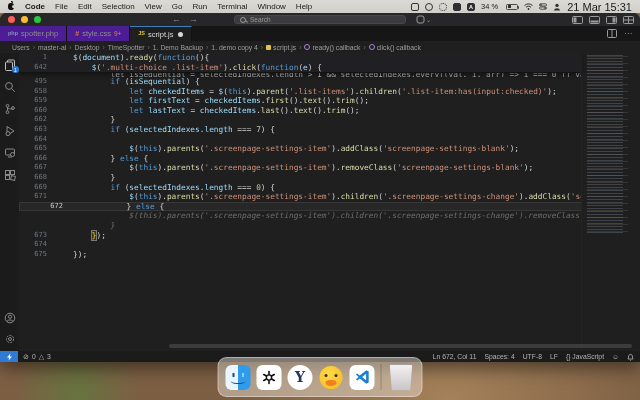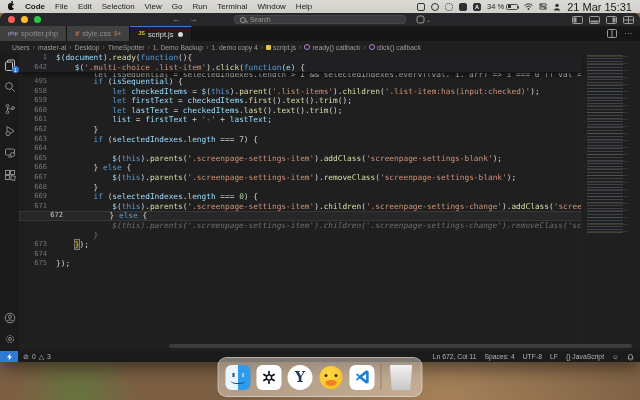--- a/index.html
+++ b/index.html
@@ -15,41 +15,41 @@
   .apple{width:6px;height:7px;background:#111;border-radius:45% 45% 48% 48%;position:relative;margin-right:6px;flex:0 0 auto;}
   .apple::after{content:"";position:absolute;right:-1px;top:1.5px;width:3px;height:3px;background:#d7d5d0;border-radius:50%;}
   .apple::before{content:"";position:absolute;left:2.5px;top:-2px;width:2px;height:2px;background:#111;border-radius:0 70% 0 70%;}
   .mitem{padding:0 5px;white-space:nowrap;}
   .mitem.bold{font-weight:bold;}
   .mb-right{margin-left:auto;display:flex;align-items:center;gap:6px;}
   .mbi{width:8px;height:8px;border:1px solid #333;border-radius:2px;box-sizing:border-box;}
   .mbi.round{border-radius:50%;}
   .mbi.fill{background:#2f2f33;border-color:#2f2f33;color:#fff;font-size:5.5px;font-weight:bold;
     display:flex;align-items:center;justify-content:center;}
-  .battwrap{display:flex;align-items:center;gap:2px;font-size:7.5px;}
+  .battwrap{display:flex;align-items:center;gap:8px;font-size:7.5px;}
   .batt{width:12px;height:6px;border:1px solid #4a4a4a;border-radius:1.5px;position:relative;padding:0.5px;box-sizing:border-box;}
   .batt::after{content:"";position:absolute;right:-2px;top:1.5px;width:1.5px;height:3px;background:#4a4a4a;border-radius:0 1px 1px 0;}
   .batt i{display:block;height:100%;width:34%;background:#2f2f2f;}
   .clock{font-size:11px;white-space:nowrap;}
   
   .window{position:absolute;top:13px;left:0;right:0;height:349px;display:flex;flex-direction:column;
     background:#1f1f1f;border-radius:7px 7px 0 0;overflow:hidden;box-shadow:0 6px 18px rgba(0,0,0,.5);z-index:20;}
   .titlebar{height:13px;background:#27272a;position:relative;display:flex;align-items:center;flex:0 0 auto;}
   .tl{width:7px;height:7px;border-radius:50%;margin-left:6px;}
   .tl.red{background:#ff5f57;margin-left:8px;}.tl.yellow{background:#febc2e;}.tl.green{background:#28c840;}
   .navarrows{position:absolute;left:172px;display:flex;gap:8px;color:#8a8a8a;font-size:9px;line-height:13px;}
   .cmdcenter{position:absolute;left:50%;top:2px;transform:translateX(-50%);width:172px;height:9px;background:#3b3b3d;
     border:1px solid #47474a;border-radius:3px;display:flex;align-items:center;gap:4px;padding-left:5px;box-sizing:border-box;color:#9b9b9b;font-size:6.5px;}
   .mag{width:4px;height:4px;border:1px solid #9b9b9b;border-radius:50%;position:relative;flex:0 0 auto;}
   .mag::after{content:"";position:absolute;width:3px;height:1px;background:#9b9b9b;right:-2.5px;bottom:-0.5px;transform:rotate(40deg);}
   .profbox{position:absolute;left:50%;margin-left:96px;top:2px;display:flex;align-items:center;gap:1px;color:#9b9b9b;font-size:6px;}
   .tb-right{position:absolute;right:6px;top:2.5px;display:flex;gap:6px;align-items:center;}
   
   .tabbar{height:15px;background:#161617;display:flex;align-items:stretch;flex:0 0 auto;}
-  .tab{display:flex;align-items:center;gap:3px;padding:0 8px;font-size:7.5px;color:#8d8d8d;background:#404040;border-right:1px solid #121213;}
+  .tab{display:flex;align-items:center;gap:3px;padding:0 8px;font-size:7.5px;color:#8d8d8d;background:#4c1d95;border-right:1px solid #121213;}
   .tab.active{background:#1f1f1f;color:#dcdcdc;border-top:1px solid #3d7ebc;}
   .ticon{font-size:5.5px;font-weight:bold;line-height:1;}
   .ticon.php{color:#8892bf;}
   .ticon.css{color:#cc7a52;font-size:7px;}
   .ticon.js{color:#e2c543;}
   .badge9{color:#d18a55;font-size:6.5px;}
   .mdot{width:5px;height:5px;border-radius:50%;background:#d8d8d8;margin-left:2px;}
   .tab-actions{margin-left:auto;display:flex;align-items:center;gap:7px;padding-right:8px;color:#9a9a9a;}
   
   .breadcrumbs{height:12px;background:#1f1f1f;display:flex;align-items:center;gap:3px;padding-left:12px;font-size:6.8px;color:#9d9d9d;flex:0 0 auto;white-space:nowrap;}
@@ -62,21 +62,21 @@
   .activitybar{width:19px;background:#1b1b1c;display:flex;flex-direction:column;align-items:center;padding-top:5px;gap:9px;flex:0 0 auto;}
   .abi{position:relative;width:13px;height:13px;display:flex;align-items:center;justify-content:center;}
   .abadge{position:absolute;right:-3px;bottom:-2px;background:#2f7ad4;color:#fff;font-size:5px;min-width:7px;height:7px;border-radius:4px;display:flex;align-items:center;justify-content:center;}
   .ab-bottom{margin-top:auto;display:flex;flex-direction:column;gap:8px;padding-bottom:6px;}
   
   .editor{flex:1;position:relative;background:#1f1f1f;font-family:"DejaVu Sans Mono","Liberation Mono",monospace;font-size:7.8px;overflow:hidden;}
   .sticky{position:absolute;top:0;left:0;right:58px;background:#202022;box-shadow:0 3px 5px rgba(0,0,0,.45);z-index:3;}
   .code-lines{position:absolute;top:20px;left:0;right:58px;z-index:1;}
   .crow{display:flex;height:9.6px;line-height:9.6px;white-space:pre;align-items:center;}
   .lnum{width:28px;flex:0 0 auto;text-align:right;padding-right:9px;color:#6e7681;font-size:7px;}
-  .lcode{white-space:pre;color:#d4d4d4;}
+  .lcode{white-space:pre;color:#d4d4d4;margin-left:17px;}
   .crow.cur{background:rgba(255,255,255,.04);box-shadow:inset 0 0 0 1px rgba(255,255,255,.08);}
   .crow.cur .lnum{color:#c6c6c6;margin-left:16px;}
   .crow.clip{height:4px;overflow:hidden;opacity:.85;}
   .t-k{color:#569cd6;}.t-f{color:#dcdcaa;}.t-v{color:#9cdcfe;}.t-s{color:#ce9178;}.t-p{color:#d4d4d4;}.t-d{color:#b5cea8;}
   .t-g{color:#6d6d6d;font-style:italic;}
   .t-h{color:#ffd9b0;background:rgba(255,165,70,.38);box-shadow:0 0 0 1px rgba(255,190,110,.55);}
   .t-b{color:#ffd700;box-shadow:0 0 0 1px #7a7a7a;background:rgba(100,100,100,.25);}
   .minimap{position:absolute;top:0;right:0;bottom:0;width:58px;background:#1f1f1f;border-left:1px solid #242424;z-index:2;}
   .mm-code{position:absolute;top:2px;left:5px;height:178px;right:12px;
     background:
@@ -330,21 +330,20 @@
         <div class="sticky">
             <div class="crow"><span class="lnum">1</span><span class="lcode"><span></span><span class="t-v">$</span><span class="t-p">(</span><span class="t-v">document</span><span class="t-p">).</span><span class="t-f">ready</span><span class="t-p">(</span><span class="t-k">function</span><span class="t-p">(){</span></span></div>
             <div class="crow"><span class="lnum">642</span><span class="lcode"><span>    </span><span class="t-v">$</span><span class="t-p">(</span><span class="t-s">'.multi-choice .list-item'</span><span class="t-p">).</span><span class="t-f">click</span><span class="t-p">(</span><span class="t-k">function</span><span class="t-p">(</span><span class="t-v">e</span><span class="t-p">) {</span></span></div>
           </div>
         <div class="code-lines">
             <div class="crow clip"><span class="lnum"></span><span class="lcode"><span>        </span><span class="t-p">let isSequential = selectedIndexes.length &gt; 1 &amp;&amp; selectedIndexes.every((val, i, arr) =&gt; i === 0 || val === arr[i - 1] + 1);</span></span></div>
             <div class="crow"><span class="lnum">495</span><span class="lcode"><span>        </span><span class="t-k">if</span><span class="t-p"> (</span><span class="t-v">isSequential</span><span class="t-p">) {</span></span></div>
             <div class="crow"><span class="lnum">658</span><span class="lcode"><span>            </span><span class="t-k">let</span><span class="t-p"> </span><span class="t-v">checkedItems</span><span class="t-p"> = </span><span class="t-v">$</span><span class="t-p">(</span><span class="t-k">this</span><span class="t-p">).</span><span class="t-f">parent</span><span class="t-p">(</span><span class="t-s">'.list-items'</span><span class="t-p">).</span><span class="t-f">children</span><span class="t-p">(</span><span class="t-s">'.list-item:has(input:checked)'</span><span class="t-p">);</span></span></div>
             <div class="crow"><span class="lnum">659</span><span class="lcode"><span>            </span><span class="t-k">let</span><span class="t-p"> </span><span class="t-v">firstText</span><span class="t-p"> = </span><span class="t-v">checkedItems</span><span class="t-p">.</span><span class="t-f">first</span><span class="t-p">().</span><span class="t-f">text</span><span class="t-p">().</span><span class="t-f">trim</span><span class="t-p">();</span></span></div>
             <div class="crow"><span class="lnum">660</span><span class="lcode"><span>            </span><span class="t-k">let</span><span class="t-p"> </span><span class="t-v">lastText</span><span class="t-p"> = </span><span class="t-v">checkedItems</span><span class="t-p">.</span><span class="t-f">last</span><span class="t-p">().</span><span class="t-f">text</span><span class="t-p">().</span><span class="t-f">trim</span><span class="t-p">();</span></span></div>
-            <div class="crow"><span class="lnum">661</span><span class="lcode"><span>            </span><span class="t-v">list</span><span class="t-p"> = </span><span class="t-v">firstText</span><span class="t-p"> + </span><span class="t-s">'-'</span><span class="t-p"> + </span><span class="t-v">lastText</span><span class="t-p">;</span></span></div>
             <div class="crow"><span class="lnum">662</span><span class="lcode"><span>        </span><span class="t-p">}</span></span></div>
             <div class="crow"><span class="lnum">663</span><span class="lcode"><span>        </span><span class="t-k">if</span><span class="t-p"> (</span><span class="t-v">selectedIndexes</span><span class="t-p">.</span><span class="t-v">length</span><span class="t-p"> === </span><span class="t-d">7</span><span class="t-p">) {</span></span></div>
             <div class="crow"><span class="lnum">664</span></div>
             <div class="crow"><span class="lnum">665</span><span class="lcode"><span>            </span><span class="t-v">$</span><span class="t-p">(</span><span class="t-k">this</span><span class="t-p">).</span><span class="t-f">parents</span><span class="t-p">(</span><span class="t-s">'.screenpage-settings-item'</span><span class="t-p">).</span><span class="t-f">addClass</span><span class="t-p">(</span><span class="t-s">'screenpage-settings-blank'</span><span class="t-p">);</span></span></div>
             <div class="crow"><span class="lnum">666</span><span class="lcode"><span>        </span><span class="t-p">} </span><span class="t-k">else</span><span class="t-p"> {</span></span></div>
             <div class="crow"><span class="lnum">667</span><span class="lcode"><span>            </span><span class="t-v">$</span><span class="t-p">(</span><span class="t-k">this</span><span class="t-p">).</span><span class="t-f">parents</span><span class="t-p">(</span><span class="t-s">'.screenpage-settings-item'</span><span class="t-p">).</span><span class="t-f">removeClass</span><span class="t-p">(</span><span class="t-s">'screenpage-settings-blank'</span><span class="t-p">);</span></span></div>
             <div class="crow"><span class="lnum">668</span><span class="lcode"><span>        </span><span class="t-p">}</span></span></div>
             <div class="crow"><span class="lnum">669</span><span class="lcode"><span>        </span><span class="t-k">if</span><span class="t-p"> (</span><span class="t-v">selectedIndexes</span><span class="t-p">.</span><span class="t-v">length</span><span class="t-p"> === </span><span class="t-d">0</span><span class="t-p">) {</span></span></div>
             <div class="crow"><span class="lnum">671</span><span class="lcode"><span>            </span><span class="t-v">$</span><span class="t-p">(</span><span class="t-k">this</span><span class="t-p">).</span><span class="t-f">parents</span><span class="t-p">(</span><span class="t-s">'.screenpage-settings-item'</span><span class="t-p">).</span><span class="t-f">children</span><span class="t-p">(</span><span class="t-s">'.screenpage-settings-change'</span><span class="t-p">).</span><span class="t-f">addClass</span><span class="t-p">(</span><span class="t-s">'screenpage-settings-red'</span></span></div>
             <div class="crow cur"><span class="lnum">672</span><span class="lcode"><span>        </span><span class="t-p">} </span><span class="t-k">else</span><span class="t-p"> {</span></span></div>

